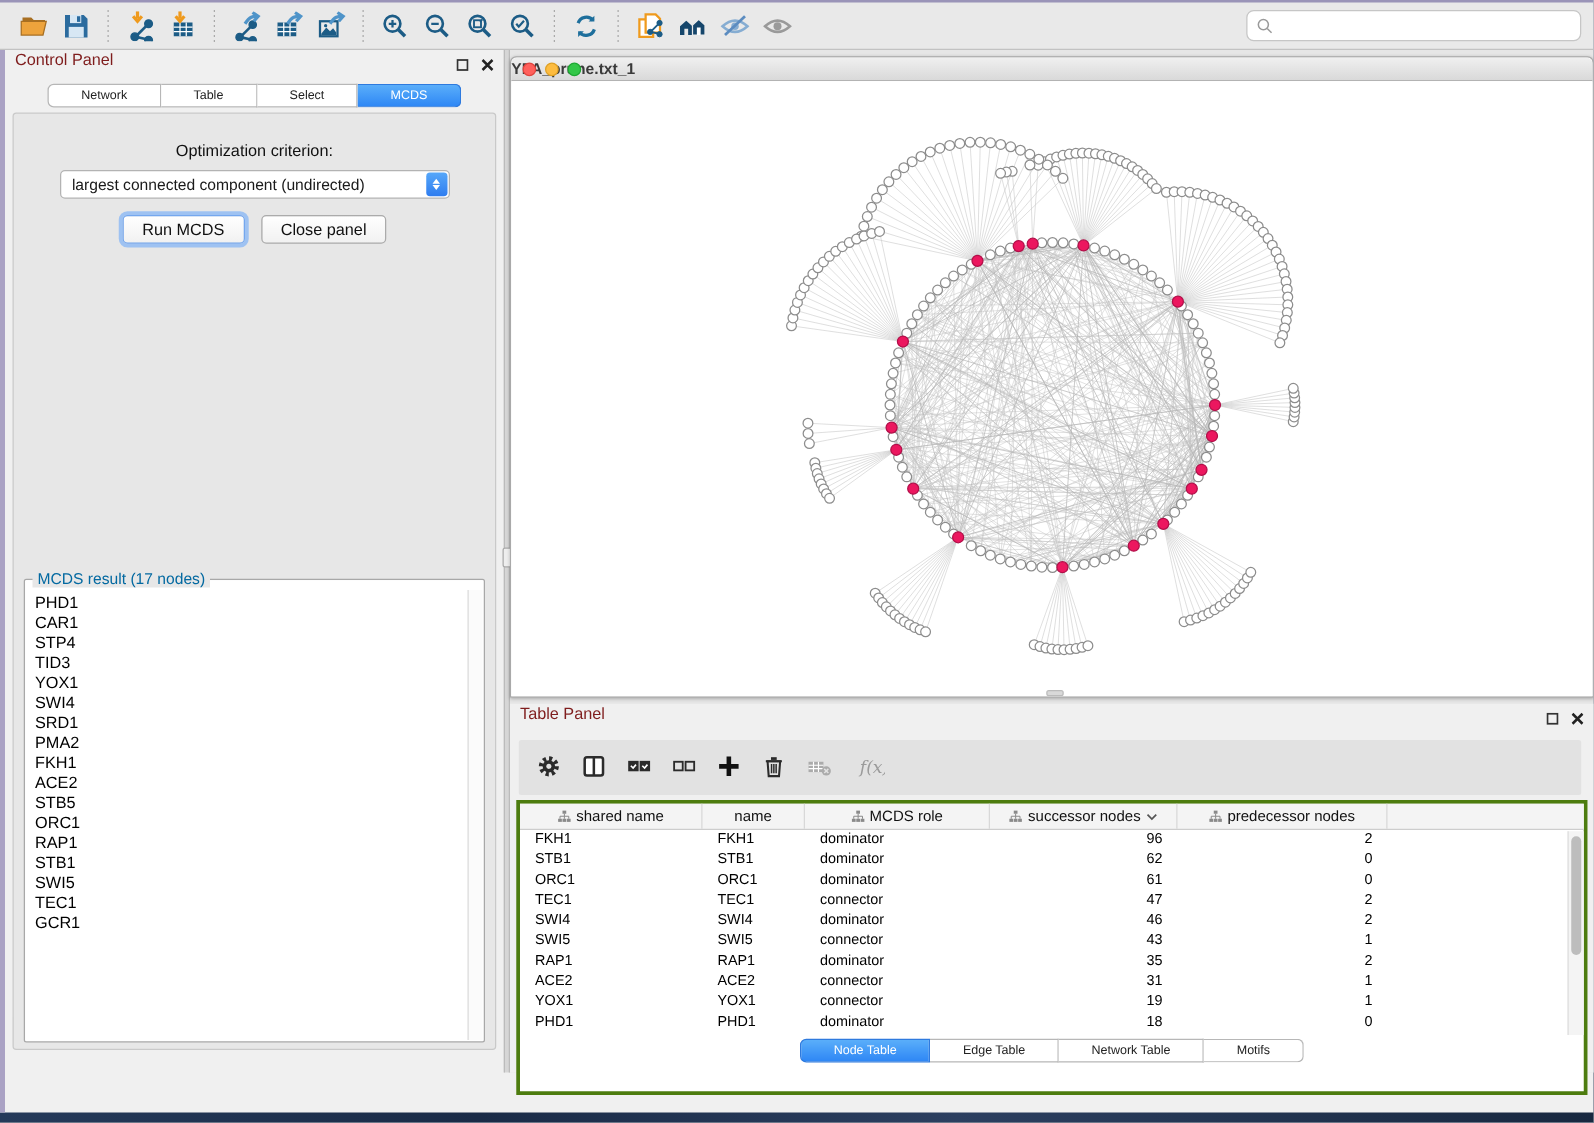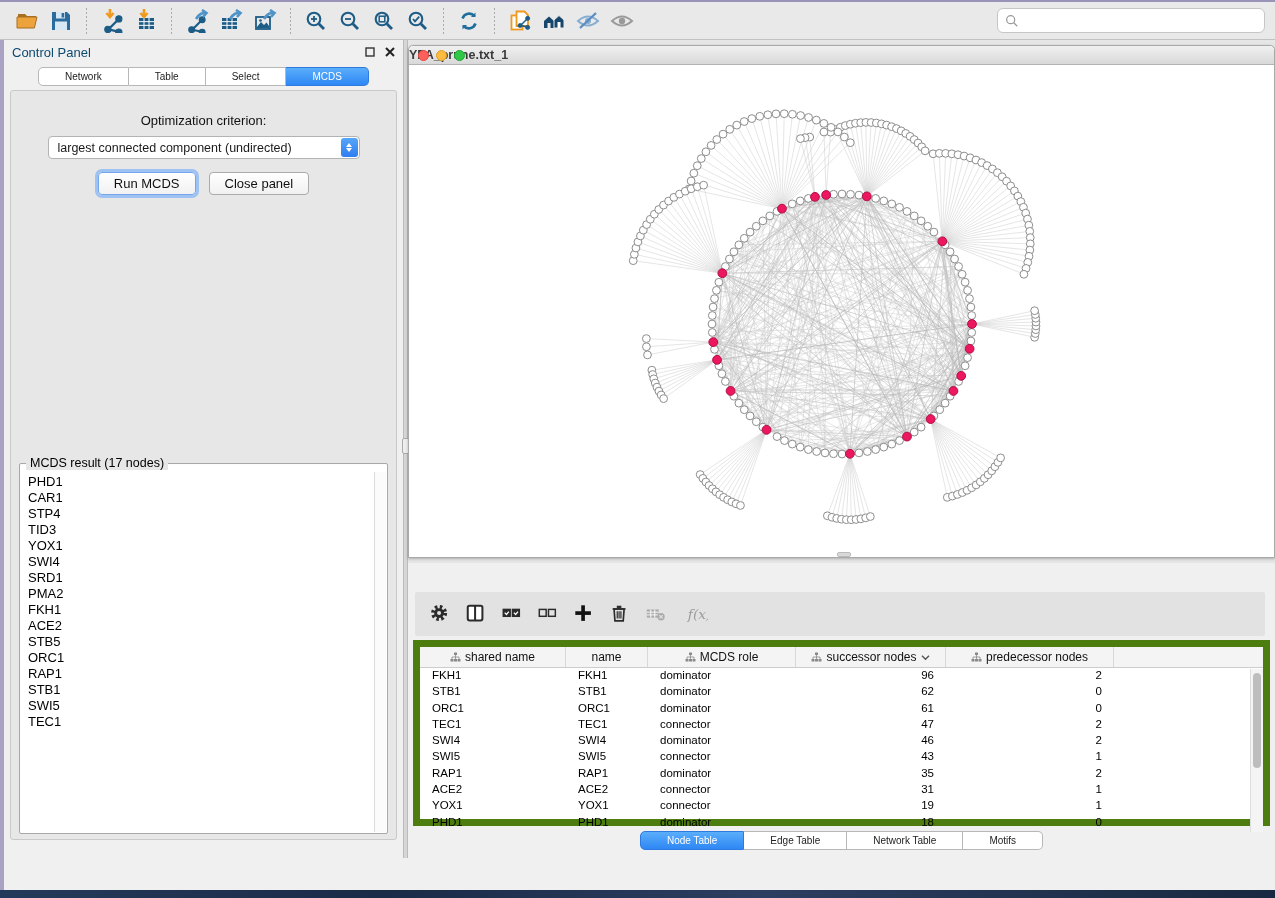--- a/index.html
+++ b/index.html
@@ -14,21 +14,21 @@
           background-size:1px 4px;}
   .tb-btn{width:34px;height:30px;display:flex;align-items:center;justify-content:center;cursor:pointer;}
   .tb-btn svg{width:24px;height:24px;}
   .tb-search{margin-left:auto;display:flex;align-items:center;width:268px;height:25px;background:#fff;
              border:1px solid #c6c6c6;border-radius:6px;padding:0 7px;}
   .tb-search svg{width:14px;height:14px;margin-right:5px;flex:none;}
   .tb-search input{border:none;outline:none;flex:1;font-size:12px;background:transparent;}
   .left-strip{position:absolute;left:0;top:40px;width:4px;height:850px;background:#aaa2c4;z-index:5;}
   
   .control-panel{position:absolute;left:4px;top:40px;width:399px;height:818px;background:#f0f0f0;}
-  .panel-header{height:24px;display:flex;align-items:center;padding:0 8px;font-size:13px;color:#0c4a6e;}
+  .panel-header{height:24px;display:flex;padding:0 8px;font-size:13px;color:#7f1d1d;}
   .panel-header .ph-title{flex:1;}
   .ph-controls{display:flex;gap:10px;align-items:center;}
   .ph-controls span{cursor:pointer;display:flex;}
   .cp-tabs{position:absolute;left:0;top:27px;width:100%;display:flex;justify-content:center;z-index:3;}
   .seg{display:flex;}
   .seg .seg-item{min-width:60px;padding:3px 26px;font-size:10px;text-align:center;background:#fff;
       border:1px solid #b7b7b7;border-left:none;cursor:pointer;color:#222;}
   .seg .seg-item:first-child{border-left:1px solid #b7b7b7;border-radius:5px 0 0 5px;}
   .seg .seg-item:last-child{border-radius:0 5px 5px 0;}
   .seg .seg-item.active{background:linear-gradient(#5aaefa,#2e87f5);border-color:#2e7ade;color:#fff;}
@@ -44,21 +44,21 @@
   .dd-stepper i{width:0;height:0;border-left:3.5px solid transparent;border-right:3.5px solid transparent;}
   .dd-up{border-bottom:4px solid #fff;}
   .dd-down{border-top:4px solid #fff;}
   .btn-row{margin-top:13px;display:flex;justify-content:center;gap:13px;}
   .mac-btn{background:linear-gradient(#ffffff,#f1f1f1);border:1px solid #ababab;border-radius:4px;
            font-size:13px;padding:3px 15px;color:#111;cursor:pointer;
            font-family:"Liberation Sans",sans-serif;}
   .mac-btn.focused{box-shadow:0 0 0 3px rgba(110,170,250,.6);border-color:#74a7ee;}
   .mcds-fieldset{position:absolute;left:8px;top:372px;width:369px;height:371px;background:#fff;
       border:1px solid #a8a8a8;border-radius:2px;box-shadow:1px 1px 0 #fdfdfd inset;}
-  .mcds-legend{position:absolute;top:-8px;left:6px;background:#e7e7e7;padding:0 4px;font-size:12.5px;color:#000000;}
+  .mcds-legend{position:absolute;top:-8px;left:6px;background:#e7e7e7;padding:0 4px;font-size:12.5px;color:#0369a1;}
   .mcds-list{position:absolute;left:1px;top:8px;right:13px;bottom:1px;overflow:hidden;padding:2px 0 0 7px;}
   .mcds-item{font-size:13px;line-height:16px;color:#000;}
   .mcds-scroll{position:absolute;top:8px;right:1px;bottom:1px;width:12px;background:#fbfbfb;
                border-left:1px solid #dcdcdc;}
   
   .v-divider{position:absolute;left:403px;top:40px;width:5px;height:818px;background:#d6d6d6;
              border-left:1px solid #bbb;border-right:1px solid #bbb;cursor:col-resize;}
   .v-handle{position:absolute;top:398px;left:-2px;width:8px;height:16px;background:#eee;
             border:1px solid #aaa;border-radius:2px;}
   
@@ -75,22 +75,22 @@
   .net-title{font-size:12.5px;font-weight:600;color:#3a3a3a;}
   .net-canvas{position:relative;width:865px;height:492px;background:#fff;overflow:hidden;cursor:default;}
   .net-hscroll{position:absolute;left:428px;bottom:0px;width:14px;height:5px;background:#d9d9d9;
                border:1px solid #bbb;border-radius:2px;}
   
   .table-panel{position:absolute;left:0;top:523px;width:867px;height:295px;background:#f0f0f0;}
   .tp-toolbar{position:absolute;left:7px;top:29px;width:850px;height:44px;background:#e2e2e2;
               border-radius:2px;display:flex;align-items:center;padding:0 10px;gap:6px;}
   .tp-btn{width:30px;height:30px;display:flex;align-items:center;justify-content:center;cursor:pointer;}
   .tp-btn svg{width:22px;height:22px;}
-  .tbl-area{position:absolute;left:5px;top:77px;width:857px;height:186px;background:#fff;
-            border:7px solid #4d7c0f;}
+  .tbl-area{position:absolute;left:5px;top:77px;width:857px;height:236px;background:#fff;
+            border:3px solid #4d7c0f;}
   .tbl-header{display:flex;height:21px;background:#f4f4f4;border-bottom:1px solid #cdcdcd;}
   .th-cell{display:flex;align-items:center;justify-content:center;gap:4px;font-size:12px;color:#111;
            border-right:1px solid #d8d8d8;cursor:pointer;overflow:hidden;white-space:nowrap;}
   .th-cell svg{flex:none;}
   .tbl-rows{position:relative;}
   .tbl-row{display:flex;height:16.3px;cursor:pointer;}
   .td-cell{font-size:11.5px;color:#000;padding:1px 12px 0 12px;white-space:nowrap;overflow:hidden;}
   .td-num{text-align:right;}
   .tbl-scroll{position:absolute;top:22px;right:0px;width:13px;height:163px;background:#f4f4f4;
               border-left:1px solid #ddd;}
@@ -341,20 +341,21 @@
             <div class="mcds-item">SRD1</div>
             <div class="mcds-item">PMA2</div>
             <div class="mcds-item">FKH1</div>
             <div class="mcds-item">ACE2</div>
             <div class="mcds-item">STB5</div>
             <div class="mcds-item">ORC1</div>
             <div class="mcds-item">RAP1</div>
             <div class="mcds-item">STB1</div>
             <div class="mcds-item">SWI5</div>
             <div class="mcds-item">TEC1</div>
+            <div class="mcds-item">GCR1</div>
           </div>
         <div class="mcds-scroll"></div>
       </div>
     </div>
   </div>
 
   <div class="v-divider">
     <div class="v-handle"></div>
   </div>
 
@@ -1245,20 +1246,35 @@
               <circle cx="560.6115338481964" cy="283.8051693989508" r="4.4" fill="#ec175f" stroke="#b20f49" stroke-width="1"></circle>
               <circle cx="563" cy="259" r="4.4" fill="#ec175f" stroke="#b20f49" stroke-width="1"></circle>
               <circle cx="533.3111958404036" cy="176.30983136389068" r="4.4" fill="#ec175f" stroke="#b20f49" stroke-width="1"></circle>
             </g>
           </svg>
         <div class="net-hscroll"></div>
       </div>
     </div>
 
     <div class="table-panel">
+      <div class="panel-header">
+        <span class="ph-title">Table Panel</span>
+        <span class="ph-controls">
+          <span>
+            <svg width="10" height="10" viewBox="0 0 10 10">
+                <rect x="1" y="1" width="8" height="8" fill="none" stroke="#333" stroke-width="1.4"></rect>
+              </svg>
+          </span>
+          <span>
+            <svg width="10" height="10" viewBox="0 0 10 10">
+                <path d="M1 1 9 9 M9 1 1 9" stroke="#222" stroke-width="2"></path>
+              </svg>
+          </span>
+        </span>
+      </div>
       <div class="tp-toolbar" id="tp-toolbar">
           <div class="tp-btn">
             <svg viewBox="0 0 24 24">
               <circle cx="11" cy="11" r="6.5" fill="none" stroke="#2b2b2b" stroke-width="4.5" stroke-dasharray="2.6 2.5"></circle>
               <circle cx="11" cy="11" r="5.4" fill="#2b2b2b"></circle>
               <circle cx="11" cy="11" r="2.2" fill="#e2e2e2"></circle>
             </svg>
           </div>
           <div class="tp-btn">
             <svg viewBox="0 0 24 24">

